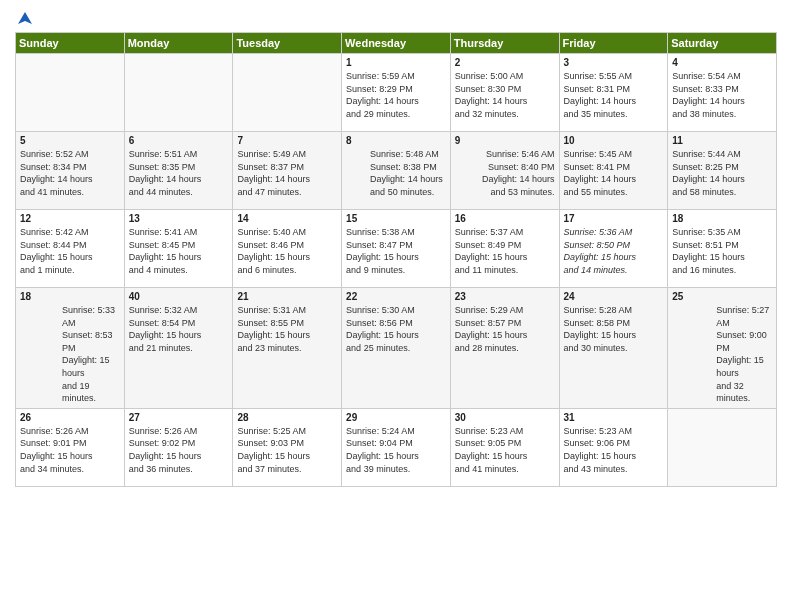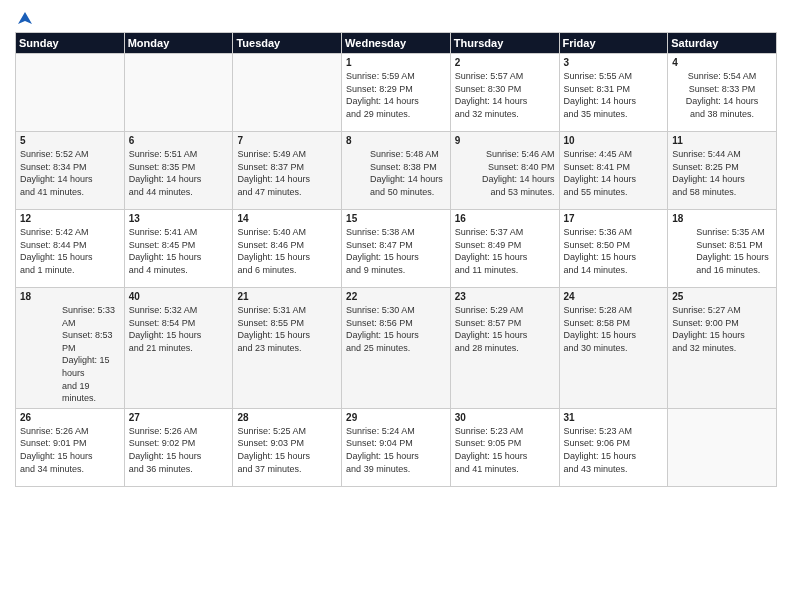--- a/index.html
+++ b/index.html
@@ -38,21 +38,21 @@
     .location {
       font-size: 14px;
       color: #444;
     }
     table {
       width: 100%;
       border-collapse: collapse;
       table-layout: fixed;
     }
     thead tr th {
-      background-color: #0f172a;
+      background-color: #4d7c0f;
       color: #fff;
       font-size: 11px;
       font-weight: bold;
       padding: 4px 3px;
       text-align: left;
       border: 1px solid #ccc;
     }
     tbody tr td {
       border: 1px solid #ccc;
       vertical-align: top;
@@ -120,35 +120,35 @@
           <td class="empty-cell"></td>
           <td>
             <div class="day-num">1</div>
             <div class="day-info" style="white-space: pre-line;">Sunrise: 5:59 AM
 Sunset: 8:29 PM
 Daylight: 14 hours
 and 29 minutes.</div>
           </td>
           <td>
             <div class="day-num">2</div>
-            <div class="day-info" style="white-space: pre-line;">Sunrise: 5:57 AM
+            <div class="day-info" style="white-space: pre-line;">Sunrise: 5:00 AM
 Sunset: 8:30 PM
 Daylight: 14 hours
 and 32 minutes.</div>
           </td>
           <td>
             <div class="day-num">3</div>
             <div class="day-info" style="white-space: pre-line;">Sunrise: 5:55 AM
 Sunset: 8:31 PM
 Daylight: 14 hours
 and 35 minutes.</div>
           </td>
           <td>
             <div class="day-num">4</div>
-            <div class="day-info" style="white-space: pre-line; text-align: center;">Sunrise: 5:54 AM
+            <div class="day-info" style="white-space: pre-line;">Sunrise: 5:54 AM
 Sunset: 8:33 PM
 Daylight: 14 hours
 and 38 minutes.</div>
           </td>
         </tr>
         <tr>
           <td>
             <div class="day-num">5</div>
             <div class="day-info" style="white-space: pre-line;">Sunrise: 5:52 AM
 Sunset: 8:34 PM
@@ -178,21 +178,21 @@
           </td>
           <td>
             <div class="day-num">9</div>
             <div class="day-info" style="white-space: pre-line; text-align: right;">Sunrise: 5:46 AM
 Sunset: 8:40 PM
 Daylight: 14 hours
 and 53 minutes.</div>
           </td>
           <td>
             <div class="day-num">10</div>
-            <div class="day-info" style="white-space: pre-line;">Sunrise: 4:45 AM
+            <div class="day-info" style="white-space: pre-line;">Sunrise: 5:45 AM
 Sunset: 8:41 PM
 Daylight: 14 hours
 and 55 minutes.</div>
           </td>
           <td>
             <div class="day-num">11</div>
             <div class="day-info" style="white-space: pre-line;">Sunrise: 5:44 AM
 Sunset: 8:25 PM
 Daylight: 14 hours
 and 58 minutes.</div>
@@ -229,28 +229,28 @@
           </td>
           <td>
             <div class="day-num">16</div>
             <div class="day-info" style="white-space: pre-line;">Sunrise: 5:37 AM
 Sunset: 8:49 PM
 Daylight: 15 hours
 and 11 minutes.</div>
           </td>
           <td>
             <div class="day-num">17</div>
-            <div class="day-info" style="white-space: pre-line;">Sunrise: 5:36 AM
+            <div class="day-info" style="white-space: pre-line; font-style: italic;">Sunrise: 5:36 AM
 Sunset: 8:50 PM
 Daylight: 15 hours
 and 14 minutes.</div>
           </td>
           <td>
             <div class="day-num">18</div>
-            <div class="day-info" style="white-space: pre-line; margin-left: 24px;">Sunrise: 5:35 AM
+            <div class="day-info" style="white-space: pre-line;">Sunrise: 5:35 AM
 Sunset: 8:51 PM
 Daylight: 15 hours
 and 16 minutes.</div>
           </td>
         </tr>
         <tr>
           <td>
             <div class="day-num">18</div>
             <div class="day-info" style="white-space: pre-line; margin-left: 42px;">Sunrise: 5:33 AM
 Sunset: 8:53 PM
@@ -287,21 +287,21 @@
           </td>
           <td>
             <div class="day-num">24</div>
             <div class="day-info" style="white-space: pre-line;">Sunrise: 5:28 AM
 Sunset: 8:58 PM
 Daylight: 15 hours
 and 30 minutes.</div>
           </td>
           <td>
             <div class="day-num">25</div>
-            <div class="day-info" style="white-space: pre-line;">Sunrise: 5:27 AM
+            <div class="day-info" style="white-space: pre-line; margin-left: 44px;">Sunrise: 5:27 AM
 Sunset: 9:00 PM
 Daylight: 15 hours
 and 32 minutes.</div>
           </td>
         </tr>
         <tr>
           <td>
             <div class="day-num">26</div>
             <div class="day-info" style="white-space: pre-line;">Sunrise: 5:26 AM
 Sunset: 9:01 PM

